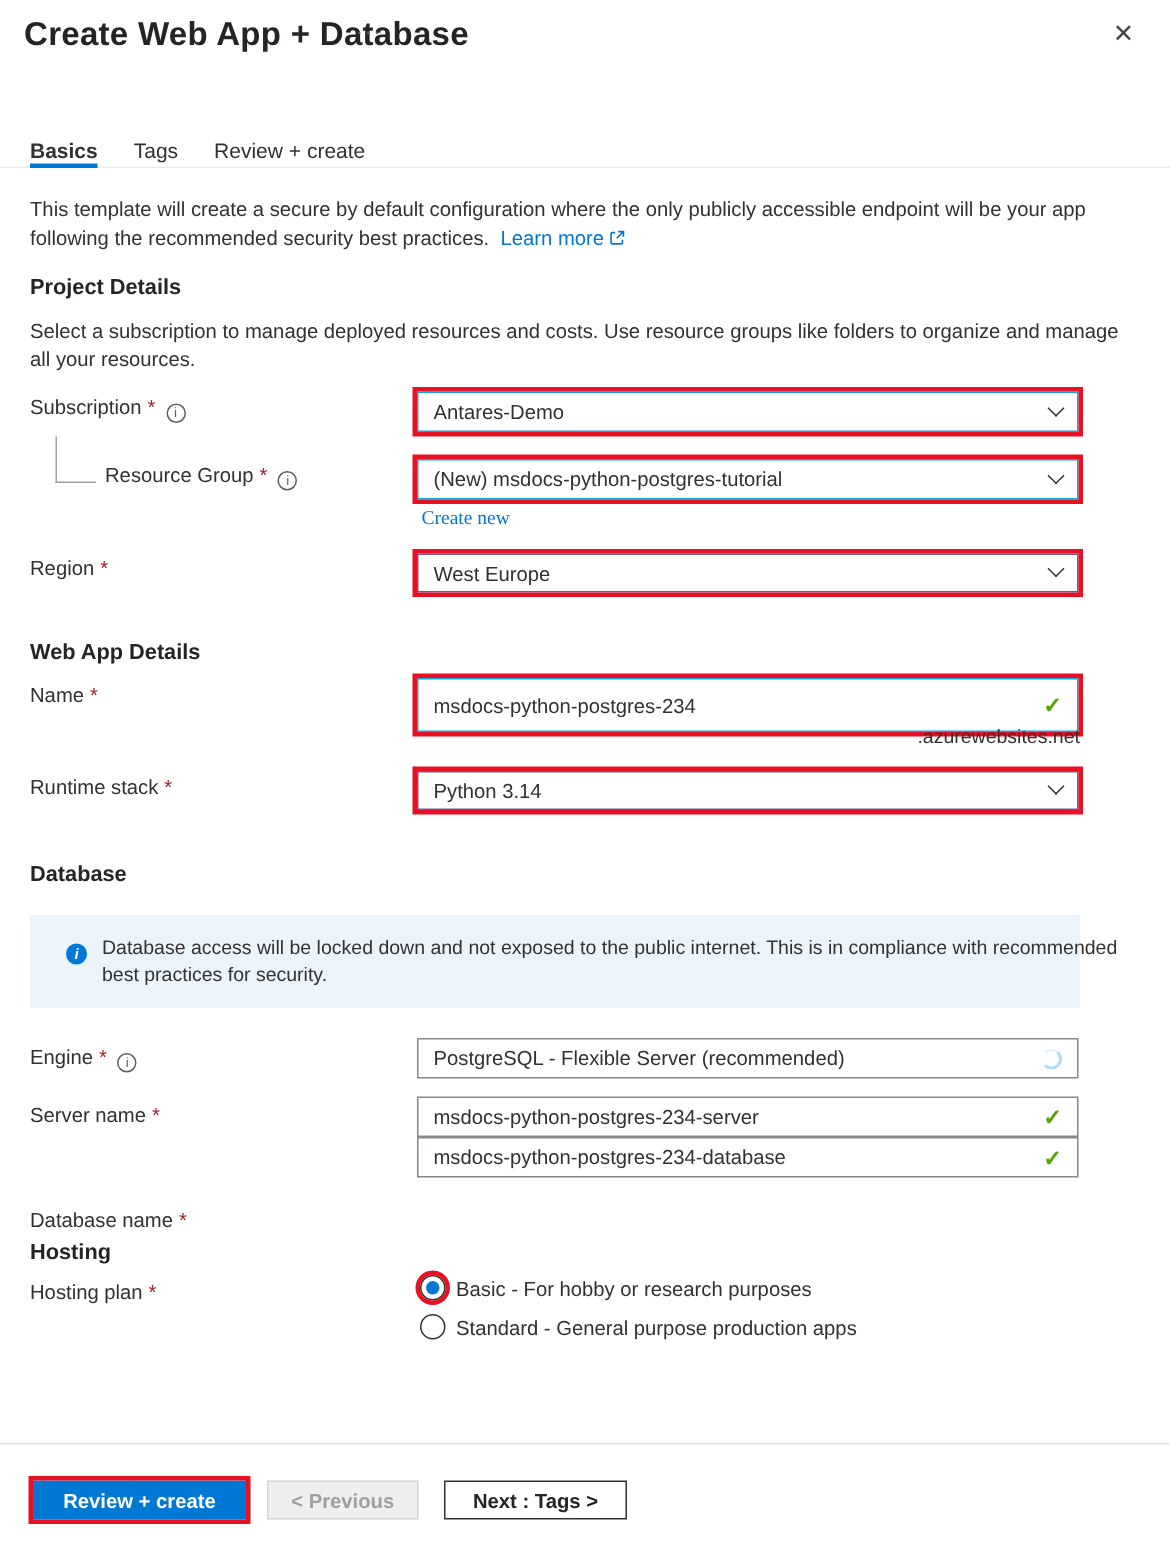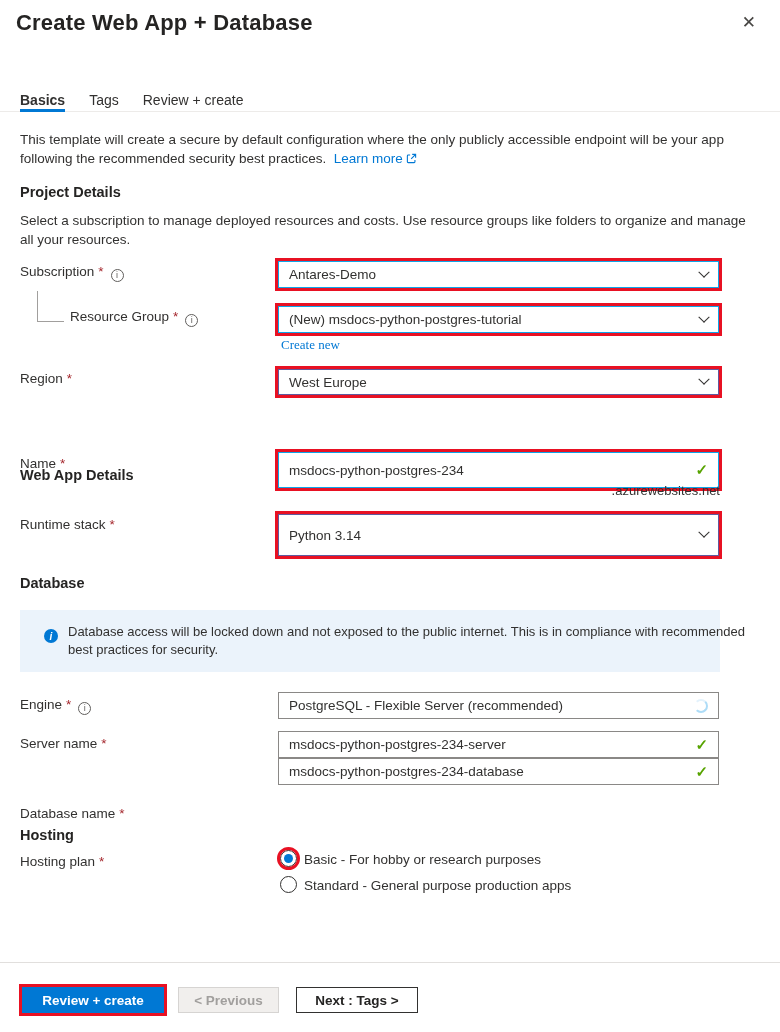--- a/index.html
+++ b/index.html
@@ -136,34 +136,34 @@
   <a class="abs link" style="left:281px; top:337px; font-size:13px;font-family:Liberation Serif, serif;">Create new</a>
 
   <div class="abs lbl" style="left:20px; top:371px;">
     <span>Region</span><span class="req">*</span>
   </div>
   <div class="abs fld hl b-purple" style="top:369px; height:26px;">
     <span class="val">West Europe</span>
     <span class="chev"></span>
   </div>
 
-  <div class="abs h2" style="left:20px; top:427px;margin-top:40px;">Web App Details</div>
+  <div class="abs h2" style="left:20px; top:427px;">Web App Details</div>
   <div class="abs lbl" style="left:20px; top:456px;">
     <span>Name</span><span class="req">*</span>
   </div>
   <div class="abs fld hl" style="top:452px; height:36px;">
     <span class="val">msdocs-python-postgres-234</span>
     <span class="check">✓</span>
   </div>
   <div class="abs suffix">.azurewebsites.net</div>
 
   <div class="abs lbl" style="left:20px; top:517px;">
     <span>Runtime stack</span><span class="req">*</span>
   </div>
-  <div class="abs fld hl b-purple" style="top:514px; height:42px;">
+  <div class="abs fld hl b-purple" style="top:514px; height:26px;">
     <span class="val">Python 3.14</span>
     <span class="chev"></span>
   </div>
 
   <div class="abs h2" style="left:20px; top:575px;">Database</div>
   <div class="abs banner">
     <div class="banner-icon">i</div>
     <div class="banner-text">
       <div>Database access will be locked down and not exposed to the public internet. This is in compliance with recommended</div>
       <div>best practices for security.</div>

